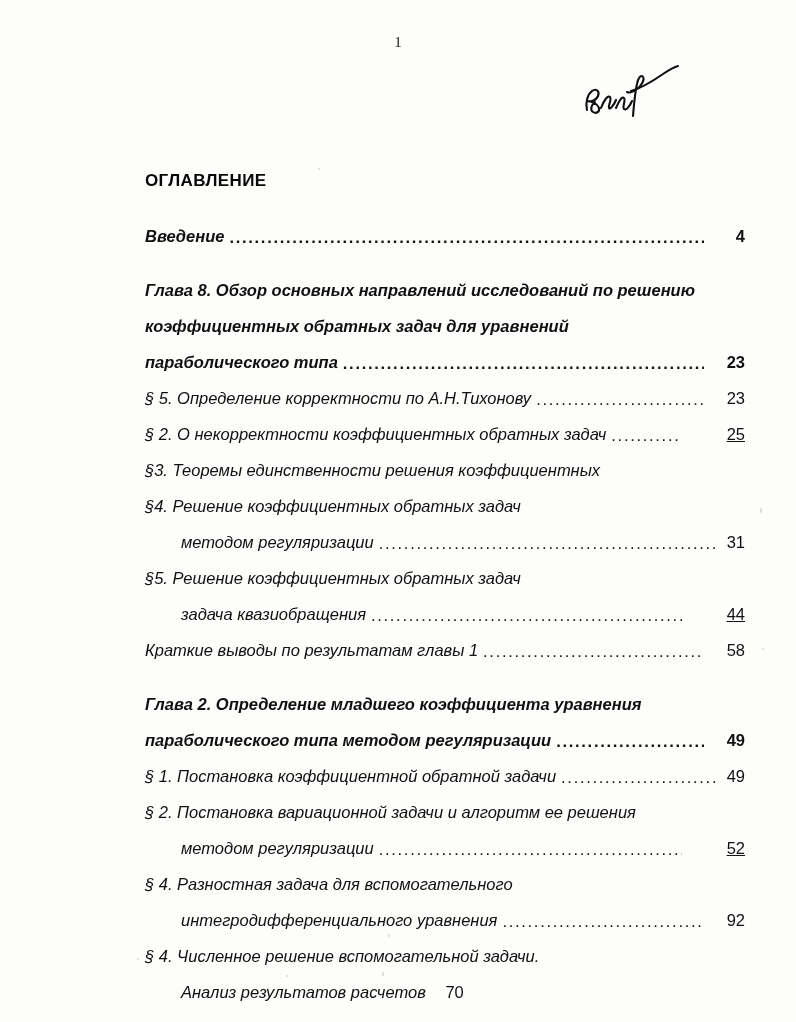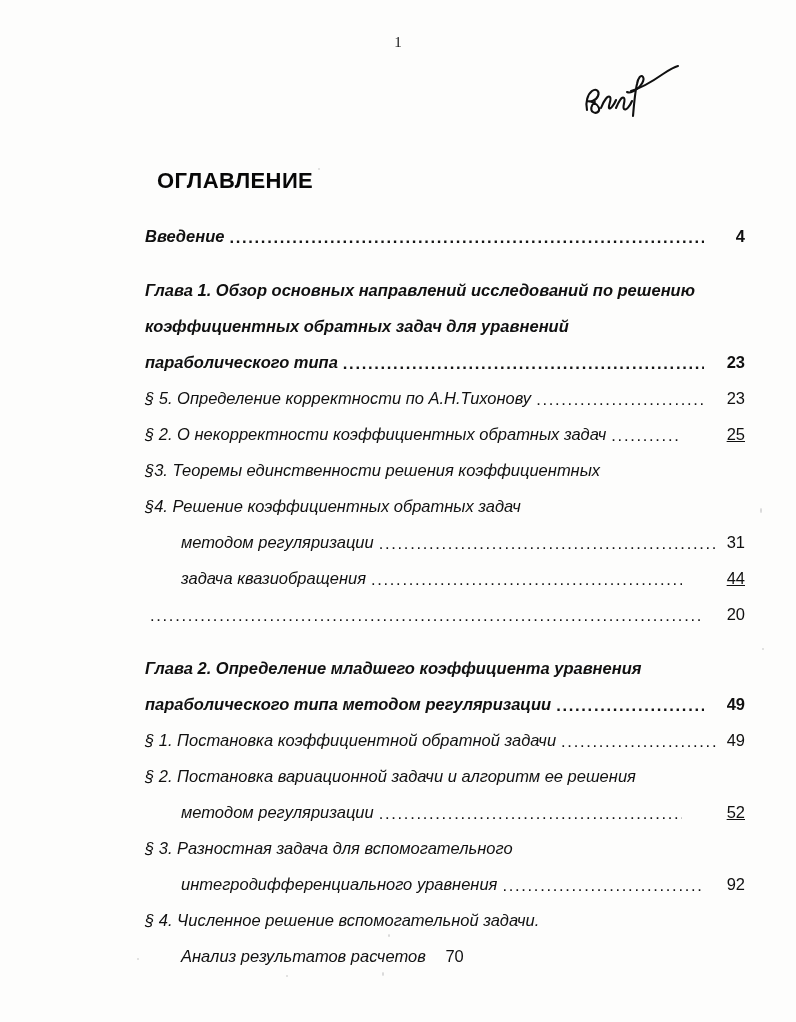--- a/index.html
+++ b/index.html
@@ -51,25 +51,25 @@
 
   
   .toc {
     position: absolute;
     top: 170px;
     left: 145px;
     width: 600px;
   }
 
   .toc-heading {
-    font-size: 22px;
+    font-size: 17px;
     font-weight: bold;
     letter-spacing: 0.4px;
     line-height: 22px;
-    margin: 0 0 26px 12px;
+    margin: 0 0 26px 0;
     color: #080808;
   }
 
   
   .line {
     display: flex;
     align-items: baseline;
     font-size: 16.5px;
     line-height: 36px;
     height: 36px;
@@ -146,21 +146,21 @@
 
   <div class="toc">
     <div class="toc-heading">ОГЛАВЛЕНИЕ</div>
     <div id="toc-list">
         <div class="line bold">
           <span class="lbl">Введение</span>
           <span class="dots"></span>
           <span class="pg w-far">4</span>
         </div>
         <div class="line bold gap-before noleader">
-          <span class="lbl">Глава 1. Обзор основных направлений исследований по решению</span>
+          <span class="lbl">Глава 8. Обзор основных направлений исследований по решению</span>
           <span class="pg w-tight"></span>
         </div>
         <div class="line bold noleader">
           <span class="lbl">коэффициентных обратных задач для уравнений</span>
           <span class="pg w-tight"></span>
         </div>
         <div class="line bold">
           <span class="lbl">параболического типа</span>
           <span class="dots"></span>
           <span class="pg w-far">23</span>
@@ -181,28 +181,33 @@
         </div>
         <div class="line noleader">
           <span class="lbl">§4. Решение коэффициентных обратных задач</span>
           <span class="pg w-tight"></span>
         </div>
         <div class="line indent">
           <span class="lbl">методом регуляризации</span>
           <span class="dots"></span>
           <span class="pg w-tight">31</span>
         </div>
+        <div class="line noleader">
+          <span class="lbl">§5. Решение коэффициентных обратных задач</span>
+          <span class="pg w-tight"></span>
+        </div>
         <div class="line indent">
           <span class="lbl">задача квазиобращения</span>
           <span class="dots"></span>
           <span class="pg w-wide">44</span>
         </div>
         <div class="line">
-          <span class="dots"></span>
-          <span class="pg w-far">20</span>
+          <span class="lbl">Краткие выводы по результатам главы 1</span>
+          <span class="dots"></span>
+          <span class="pg w-far">58</span>
         </div>
         <div class="line bold gap-before noleader">
           <span class="lbl">Глава 2. Определение младшего коэффициента уравнения</span>
           <span class="pg w-tight"></span>
         </div>
         <div class="line bold">
           <span class="lbl">параболического типа методом регуляризации</span>
           <span class="dots"></span>
           <span class="pg w-far">49</span>
         </div>
@@ -214,21 +219,21 @@
         <div class="line noleader">
           <span class="lbl">§ 2. Постановка вариационной задачи и алгоритм ее решения</span>
           <span class="pg w-tight"></span>
         </div>
         <div class="line indent">
           <span class="lbl">методом регуляризации</span>
           <span class="dots"></span>
           <span class="pg w-wide">52</span>
         </div>
         <div class="line noleader">
-          <span class="lbl">§ 3. Разностная задача для вспомогательного</span>
+          <span class="lbl">§ 4. Разностная задача для вспомогательного</span>
           <span class="pg w-tight"></span>
         </div>
         <div class="line indent">
           <span class="lbl">интегродифференциального уравнения</span>
           <span class="dots"></span>
           <span class="pg w-far">92</span>
         </div>
         <div class="line noleader">
           <span class="lbl">§ 4. Численное решение вспомогательной задачи.</span>
           <span class="pg w-tight"></span>

